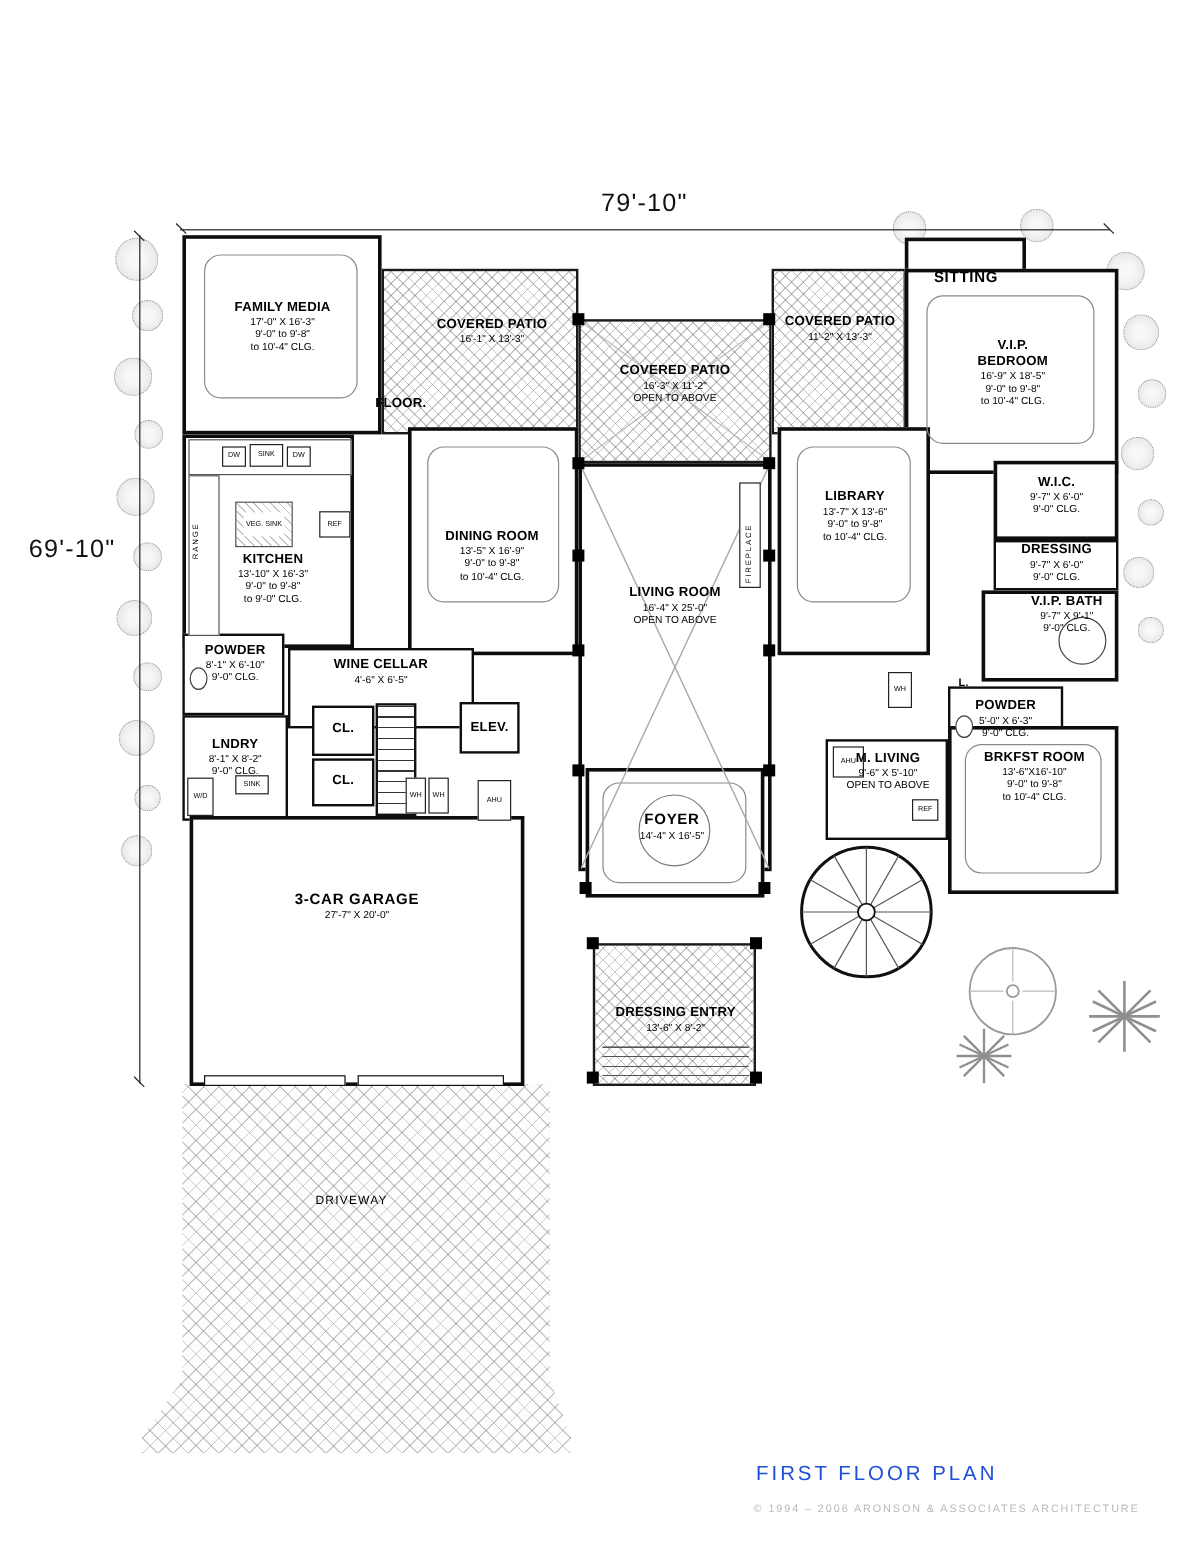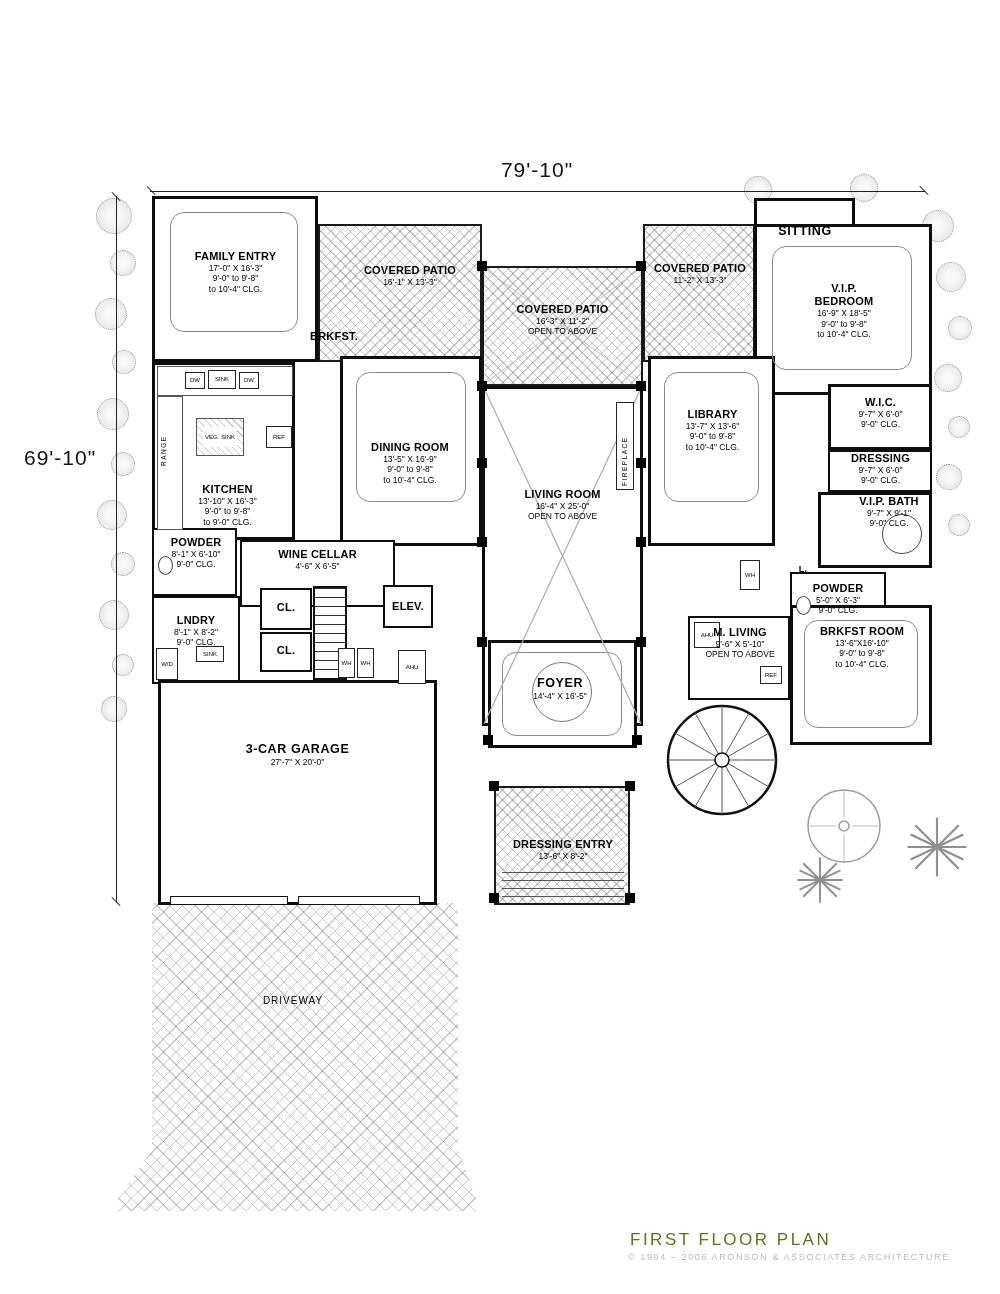--- a/index.html
+++ b/index.html
@@ -46,21 +46,21 @@
   .shrub { position:absolute; border-radius:50%; border:1.5px dotted #9c9c9c; z-index:2;
     background:radial-gradient(circle, #f8f8f8 25%, #e2e2e2 95%); }
   svg.overlay { position:absolute; z-index:16; }
   svg.decor { position:absolute; z-index:2; }
 
   .dimline-h { position:absolute; border-top:1.3px solid #222; z-index:6; }
   .dimline-v { position:absolute; border-left:1.3px solid #222; z-index:6; }
   .tick { position:absolute; width:12px; border-top:1.6px solid #222; transform:rotate(45deg); z-index:7; }
   .dim-text { position:absolute; font-size:21px; letter-spacing:1px; color:#111; z-index:41; }
 
-  .plan-title { position:absolute; font-size:17px; letter-spacing:2.5px; color:#4d7c0f; z-index:41;margin-top:12px; }
+  .plan-title { position:absolute; font-size:17px; letter-spacing:2.5px; color:#1d4ed8; z-index:41; }
   .copyright { position:absolute; font-size:9px; letter-spacing:1.6px; color:#b9b9b9; z-index:41; }
 </style>
 </head>
 <body>
 
 <div id="plan">
 
   <div class="dim-text" style="left:477px; top:158px; width:120px; text-align:center;">79'-10"</div>
   <div class="dimline-h" style="left:150px; top:191px; width:775px;"></div>
   <div class="tick" style="left:145px; top:190px;"></div>
@@ -229,33 +229,33 @@
   <div class="fx" style="left:196px; top:646px; width:28px; height:16px;">SINK</div>
   <div class="fx" style="left:740px; top:560px; width:20px; height:30px;">WH</div>
   <div class="fx" style="left:694px; top:622px; width:26px; height:26px;">AHU</div>
   <div class="fx" style="left:760px; top:666px; width:22px; height:18px;">REF</div>
 
   <div class="fixt-round" style="left:882px; top:514px; width:40px; height:40px;"></div>
   <div class="fixt-round" style="left:158px; top:556px; width:15px; height:19px;"></div>
   <div class="fixt-round" style="left:796px; top:596px; width:15px; height:19px;"></div>
 
   <div class="lbl" style="left:168px; top:250px; width:135px;">
-    <div class="nm">FAMILY ENTRY</div>
+    <div class="nm">FAMILY MEDIA</div>
     <div class="dm">17'-0" X 16'-3"</div>
     <div class="dm">9'-0" to 9'-8"</div>
     <div class="dm">to 10'-4" CLG.</div>
   </div>
 
   <div class="lbl" style="left:363px; top:264px; width:94px;">
     <div class="nm">COVERED PATIO</div>
     <div class="dm">16'-1" X 13'-3"</div>
   </div>
 
   <div class="lbl" style="left:298px; top:330px; width:72px;">
-    <div class="nm">BRKFST.</div>
+    <div class="nm">FLOOR.</div>
   </div>
 
   <div class="lbl" style="left:495px; top:303px; width:135px;">
     <div class="nm">COVERED PATIO</div>
     <div class="dm">16'-3" X 11'-2"</div>
     <div class="dm">OPEN TO ABOVE</div>
   </div>
 
   <div class="lbl" style="left:653px; top:262px; width:94px;">
     <div class="nm">COVERED PATIO</div>
@@ -285,21 +285,21 @@
     <div class="dm">9'-0" CLG.</div>
   </div>
 
   <div class="lbl" style="left:345px; top:425px; width:130px;margin-top:16px;">
     <div class="nm">DINING ROOM</div>
     <div class="dm">13'-5" X 16'-9"</div>
     <div class="dm">9'-0" to 9'-8"</div>
     <div class="dm">to 10'-4" CLG.</div>
   </div>
 
-  <div class="lbl" style="left:165px; top:483px; width:125px;">
+  <div class="lbl" style="left:165px; top:460px; width:125px;">
     <div class="nm">KITCHEN</div>
     <div class="dm">13'-10" X 16'-3"</div>
     <div class="dm">9'-0" to 9'-8"</div>
     <div class="dm">to 9'-0" CLG.</div>
   </div>
 
   <div class="lbl" style="left:495px; top:488px; width:135px;">
     <div class="nm">LIVING ROOM</div>
     <div class="dm">16'-4" X 25'-0"</div>
     <div class="dm">OPEN TO ABOVE</div>

